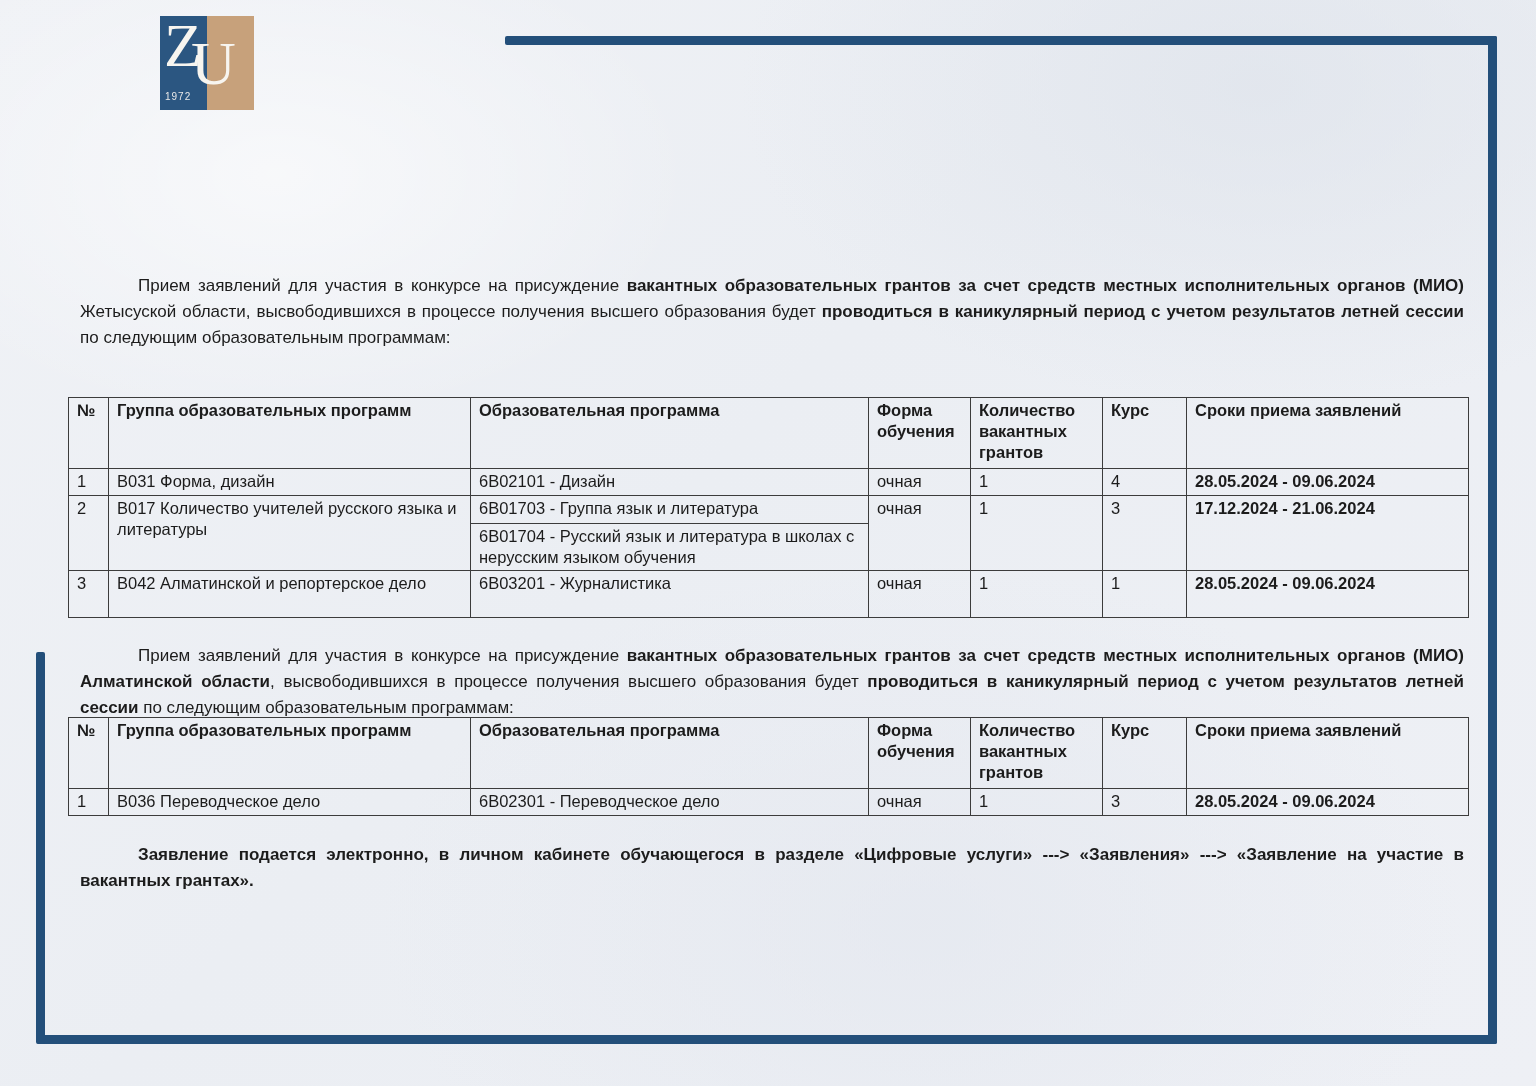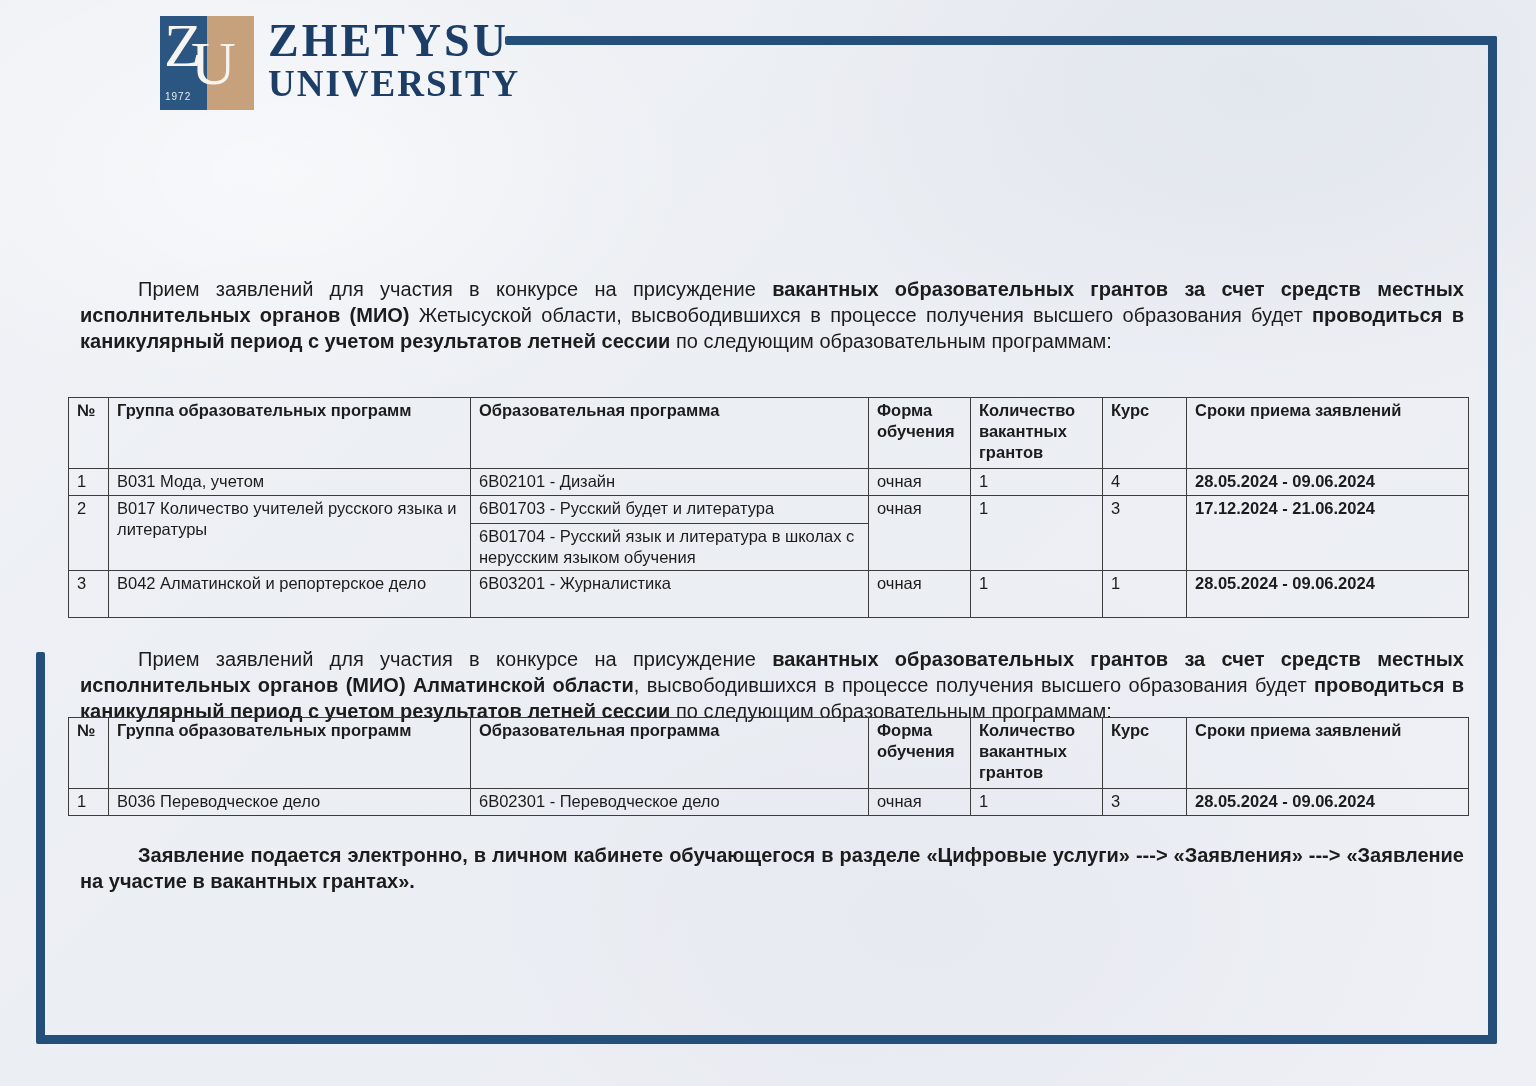--- a/index.html
+++ b/index.html
@@ -23,21 +23,21 @@
   .logo-mark{position:relative;width:94px;height:94px;flex:0 0 auto;}
   .logo-mark .half-blue{position:absolute;left:0;top:0;width:47px;height:94px;background:#2b5681;}
   .logo-mark .half-tan{position:absolute;right:0;top:0;width:47px;height:94px;background:#c7a17b;}
   .logo-mark .lz{position:absolute;left:4px;top:-8px;font-family:"Liberation Serif",serif;font-size:62px;color:#f7f5f0;line-height:1.2;}
   .logo-mark .lu{position:absolute;left:31px;top:10px;font-family:"Liberation Serif",serif;font-size:62px;color:#f7f5f0;line-height:1.2;}
   .logo-mark .lyear{position:absolute;left:5px;bottom:8px;font-size:10px;color:#e9e9e9;letter-spacing:1px;}
   .wordmark{margin-left:14px;font-family:"Liberation Serif",serif;color:#1c3e66;}
   .wordmark .wl1{font-size:46px;line-height:46px;letter-spacing:3px;font-weight:600;margin-top:2px;}
   .wordmark .wl2{font-size:37px;line-height:40px;letter-spacing:2px;font-weight:600;}
   
-  .para{position:absolute;left:80px;width:1384px;text-align:justify;font-size:20px;line-height:26px;}
+  .para{position:absolute;left:80px;width:1384px;text-align:justify;font-size:17px;line-height:26px;}
   .para .indent{display:inline-block;width:58px;}
   .p1{top:256px;}
   .p2{top:626px;}
   .p3{top:834px;font-weight:bold;margin-top:8px;}
   
   .sec-title{position:absolute;left:0;top:355px;width:1536px;text-align:center;font-size:18px;font-weight:bold;letter-spacing:.5px;}
   
   table.grants{position:absolute;left:68px;width:1400px;border-collapse:collapse;table-layout:fixed;font-size:16.5px;}
   .t1{top:397px;} .t2{top:717px;}
   table.grants th,table.grants td{border:1.6px solid #3c3c3c;padding:2px 8px;vertical-align:top;text-align:left;line-height:21px;background:transparent;}
@@ -61,24 +61,20 @@
   <div class="frame frame-left"></div>
 
   <div class="logo-wrap">
     <div class="logo-mark">
       <div class="half-blue"></div>
       <div class="half-tan"></div>
       <span class="lu">U</span>
       <span class="lz">Z</span>
       <span class="lyear">1972</span>
     </div>
-    <div class="wordmark">
-      <div class="wl1">ZHETYSU</div>
-      <div class="wl2">UNIVERSITY</div>
-    </div>
   </div>
 
   <p class="para p1"><span class="indent"></span><span>Прием заявлений для участия в конкурсе на присуждение </span><b>вакантных образовательных грантов за счет средств местных исполнительных органов (МИО)</b><span> Жетысуской области, высвободившихся в процессе получения высшего образования будет </span><b>проводиться в каникулярный период с учетом результатов летней сессии</b><span> по следующим образовательным программам:</span></p>
 
 
   <table class="grants t1">
     <colgroup>
       <col style="width:40px">
         <col style="width:362px">
         <col style="width:398px">
@@ -94,31 +90,31 @@
         <th>Образовательная программа</th>
         <th>Форма обучения</th>
         <th>Количество вакантных грантов</th>
         <th>Курс</th>
         <th>Сроки приема заявлений</th>
       </tr>
     </thead>
     <tbody>
       <tr class="r1">
         <td class="c">1</td>
-        <td>B031 Мода, учетом</td>
+        <td>B031 Форма, дизайн</td>
         <td>6B02101 - Дизайн</td>
         <td>очная</td>
         <td class="c">1</td>
         <td class="c">4</td>
         <td class="dates">28.05.2024 - 09.06.2024</td>
       </tr>
       <tr class="r2a">
         <td class="c" rowspan="2">2</td>
         <td class="mid" rowspan="2">B017 Количество учителей русского языка и литературы</td>
-        <td>6B01703 - Русский будет и литература</td>
+        <td>6B01703 - Группа язык и литература</td>
         <td rowspan="2">очная</td>
         <td class="c" rowspan="2">1</td>
         <td class="c" rowspan="2">3</td>
         <td class="dates" rowspan="2">17.12.2024 - 21.06.2024</td>
       </tr>
       <tr class="r2b">
         <td>6B01704 - Русский язык и литература в школах с нерусским языком обучения</td>
       </tr>
       <tr class="r3">
         <td class="c">3</td>

